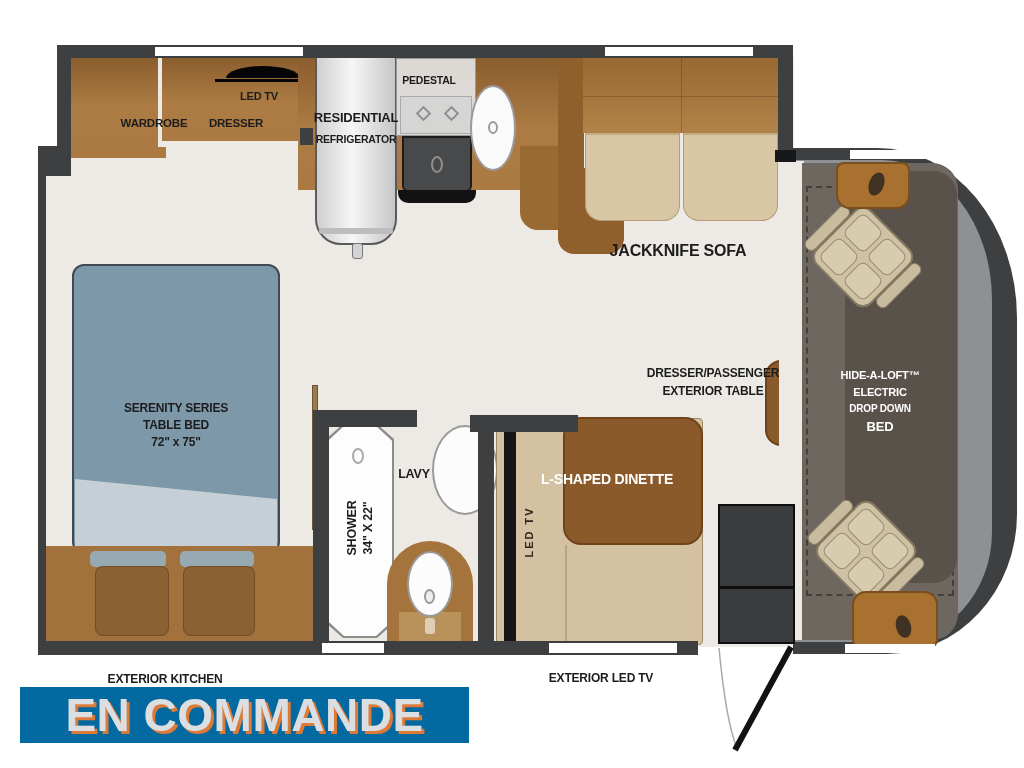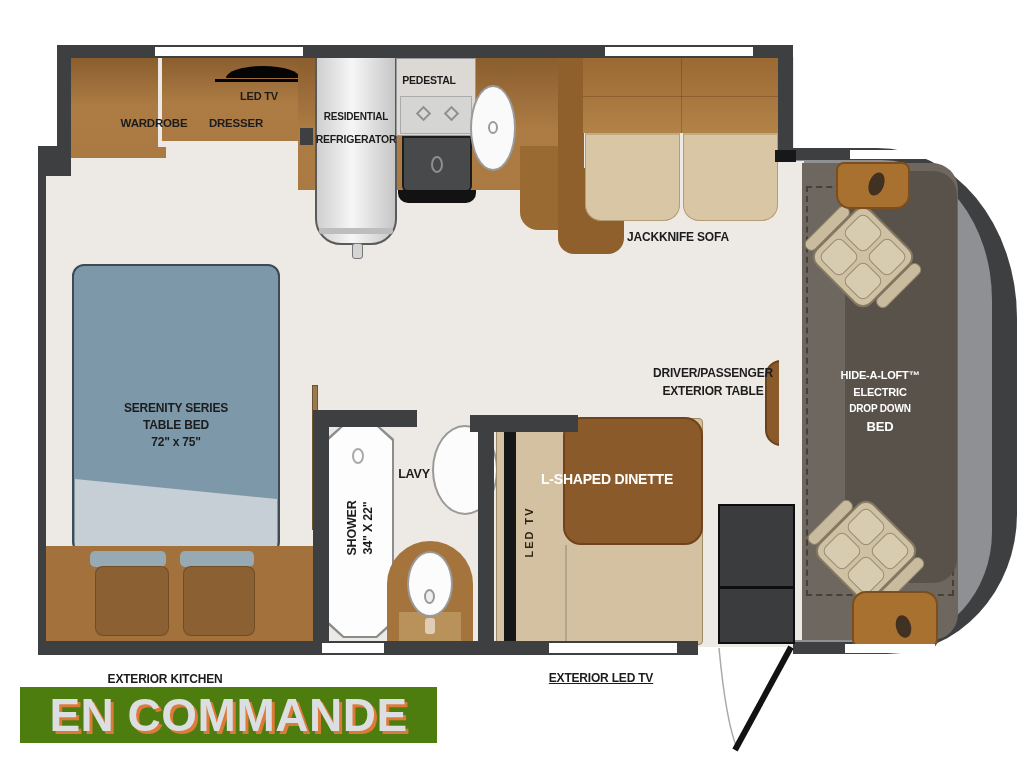--- a/index.html
+++ b/index.html
@@ -148,38 +148,38 @@
   <div class="win" style="left:845px;top:644px;width:90px;height:9px;"></div>
 
   <svg style="position:absolute;left:700px;top:640px;" width="110" height="120" viewBox="0 0 110 120">
     <path d="M19 8 Q 26 82 37 108" stroke="#a9a9a9" fill="none" stroke-width="1.5"></path>
     <line x1="91" y1="7" x2="35" y2="110" stroke="#121212" stroke-width="6"></line>
   </svg>
 
   <span class="lbl" style="left:114px;top:124px;font-size:11.5px;margin-left:40px;">WARDROBE</span>
   <span class="lbl" style="left:236px;top:124px;font-size:11.5px;">DRESSER</span>
   <span class="lbl" style="left:259px;top:96px;font-size:11px;">LED TV</span>
-  <span class="lbl" style="left:356px;top:117px;font-size:10px;">RESIDENTIAL</span>
+  <span class="lbl" style="left:356px;top:117px;font-size:13px;">RESIDENTIAL</span>
   <span class="lbl" style="left:356px;top:139px;font-size:10.5px;">REFRIGERATOR</span>
   <span class="lbl" style="left:429px;top:80px;font-size:10.5px;">PEDESTAL</span>
-  <span class="lbl" style="left:678px;top:237px;font-size:12px;">JACKKNIFE SOFA</span>
+  <span class="lbl" style="left:678px;top:251px;font-size:16px;">JACKKNIFE SOFA</span>
   <span class="lbl" style="left:176px;top:408px;font-size:12px;">SERENITY SERIES</span>
   <span class="lbl" style="left:176px;top:425px;font-size:12px;">TABLE BED</span>
   <span class="lbl" style="left:176px;top:442px;font-size:12px;">72" x 75"</span>
   <span class="lbl rot" style="left:352px;top:528px;font-size:12.5px;">SHOWER</span>
   <span class="lbl rot" style="left:368px;top:528px;font-size:12.5px;">34" X 22"</span>
   <span class="lbl" style="left:414px;top:474px;font-size:12.5px;">LAVY</span>
   <span class="lbl rot" style="left:529px;top:532px;font-size:11px;color:#30241a;letter-spacing:2px;">LED TV</span>
   <span class="lbl white" style="left:607px;top:479px;font-size:14px;">L-SHAPED DINETTE</span>
-  <span class="lbl" style="left:713px;top:373px;font-size:12px;">DRIVER/PASSENGER</span>
+  <span class="lbl" style="left:713px;top:373px;font-size:12px;">DRESSER/PASSENGER</span>
   <span class="lbl" style="left:713px;top:391px;font-size:12px;">EXTERIOR TABLE</span>
   <span class="lbl white" style="left:880px;top:375px;font-size:11px;">HIDE-A-LOFT™</span>
   <span class="lbl white" style="left:880px;top:392px;font-size:11px;">ELECTRIC</span>
   <span class="lbl white" style="left:880px;top:409px;font-size:10px;">DROP DOWN</span>
   <span class="lbl white" style="left:880px;top:426px;font-size:13px;">BED</span>
   <span class="lbl" style="left:165px;top:679px;font-size:12px;">EXTERIOR KITCHEN</span>
-  <span class="lbl" style="left:601px;top:678px;font-size:12px;text-decoration:underline;">EXTERIOR LED TV</span>
+  <span class="lbl" style="left:601px;top:678px;font-size:12px;">EXTERIOR LED TV</span>
 
-  <div class="abs" style="left:20px;top:687px;width:417px;height:56px;background:#4d7c0f;display:flex;align-items:center;justify-content:center;">
+  <div class="abs" style="left:20px;top:687px;width:449px;height:56px;background:#0369a1;display:flex;align-items:center;justify-content:center;">
     <span style="font-size:46px;font-weight:bold;color:#dbdfe2;letter-spacing:0.5px;text-shadow:3px 3px 0 #dd7a38;white-space:nowrap;">EN COMMANDE</span>
   </div>
 
 </div>
 
 </body></html>

